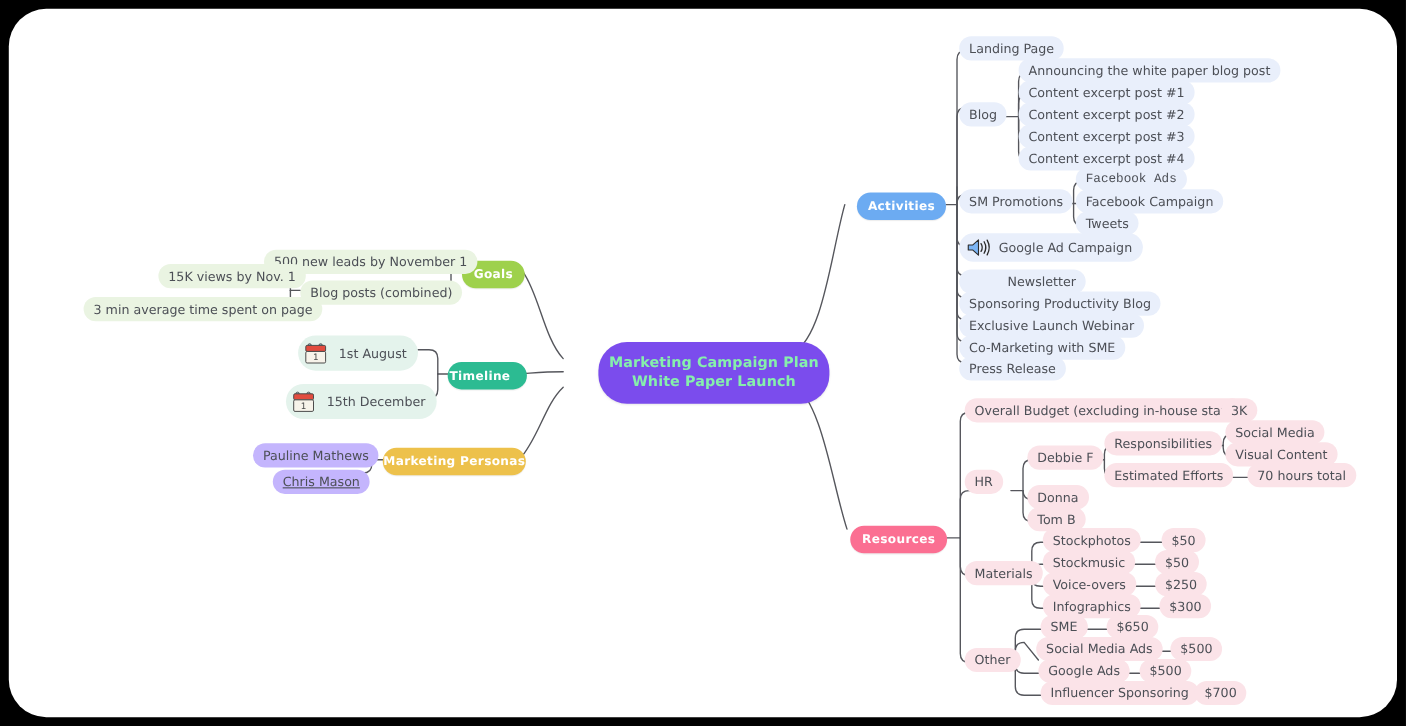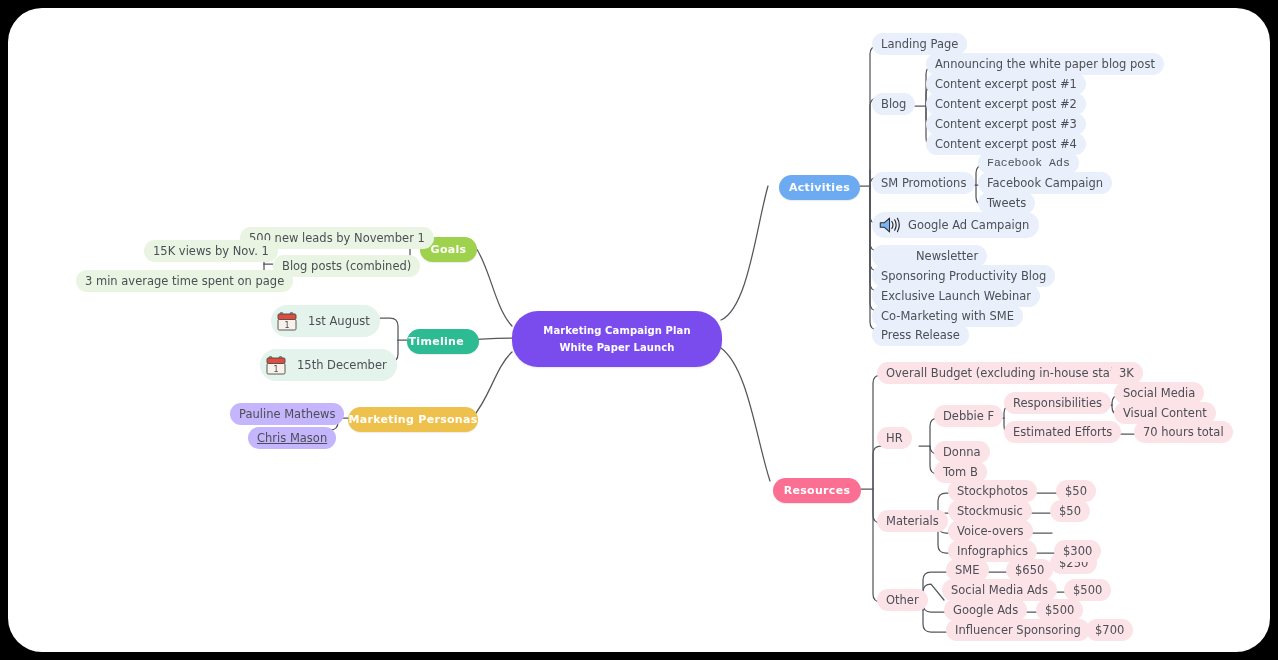--- a/index.html
+++ b/index.html
@@ -28,30 +28,31 @@
     position: absolute;
     display: flex;
     align-items: center;
     white-space: nowrap;
     border-radius: 999px;
     font-family: "DejaVu Sans", sans-serif;
   }
   
   .root {
     background: #7b4ced;
-    color: #ffffff;
+    color: #86efac;
     font-weight: bold;
-    font-size: 10px;
+    font-size: 13px;
     line-height: 17px;
     text-align: center;
     padding: 11px 20px;
     border-radius: 26px;
     justify-content: center;
     box-shadow: 0 1px 2px rgba(0,0,0,0.10);
     letter-spacing: 0.1px;
+    margin-left: 32px;
   }
   .root span { display: block; }
   
   .l1 {
     color: #ffffff;
     font-weight: bold;
     font-size: 11px;
     padding: 6px 15px;
     letter-spacing: 0.3px;
     justify-content: center;
@@ -370,21 +371,21 @@
   </div>
   <div class="node leaf pink" style="left:940px; top:492px;">
     <span>Stockmusic</span>
   </div>
   <div class="node leaf pink" style="left:1042px; top:492px;">
     <span>$50</span>
   </div>
   <div class="node leaf pink" style="left:940px; top:512px;">
     <span>Voice-overs</span>
   </div>
-  <div class="node leaf pink" style="left:1042px; top:512px;margin-top:32px;">
+  <div class="node leaf pink" style="left:1042px; top:512px;">
     <span>$250</span>
   </div>
   <div class="node leaf pink" style="left:940px; top:532px;">
     <span>Infographics</span>
   </div>
   <div class="node leaf pink" style="left:1046px; top:532px;">
     <span>$300</span>
   </div>
 
   <div class="node leaf pink" style="left:869px; top:581px;">

